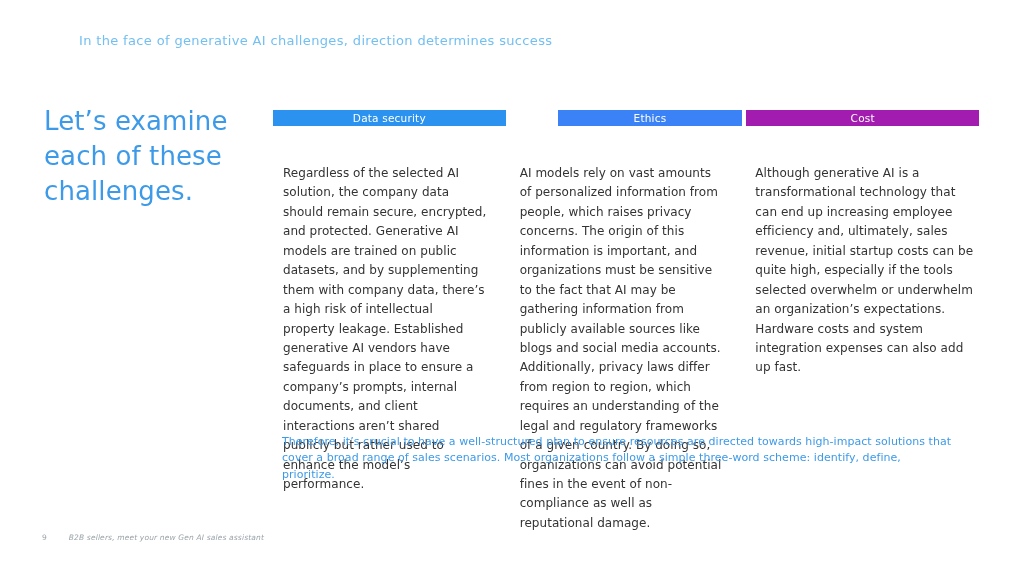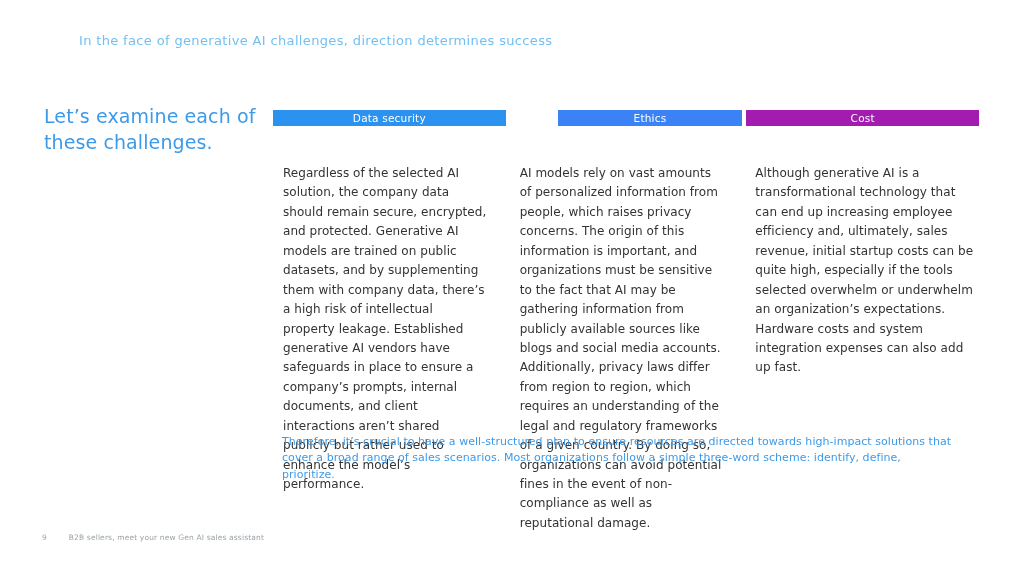--- a/index.html
+++ b/index.html
@@ -28,21 +28,21 @@
     white-space: nowrap;
     padding-left: 35px;
   }
 
   
   .headline {
     position: absolute;
     left: 44px;
     top: 104px;
     width: 215px;
-    font-size: 19px;
+    font-size: 26px;
     line-height: 1.35;
     color: #3d9ae8;
     font-weight: 400;
     letter-spacing: 0.1px;
   }
 
   
   .columns {
     position: absolute;
     left: 273px;
@@ -97,20 +97,21 @@
     display: flex;
     align-items: baseline;
     gap: 22px;
     color: #9aa3a8;
   }
   .footer-page {
     font-size: 7.5px;
   }
   .footer-title {
     font-size: 7.5px;
+    font-style: italic;
     letter-spacing: 0.15px;
     white-space: nowrap;
     text-align: right;
   }
 </style>
 </head>
 <body>
 
 <div class="eyebrow">In the face of generative AI challenges, direction determines success</div>
 

